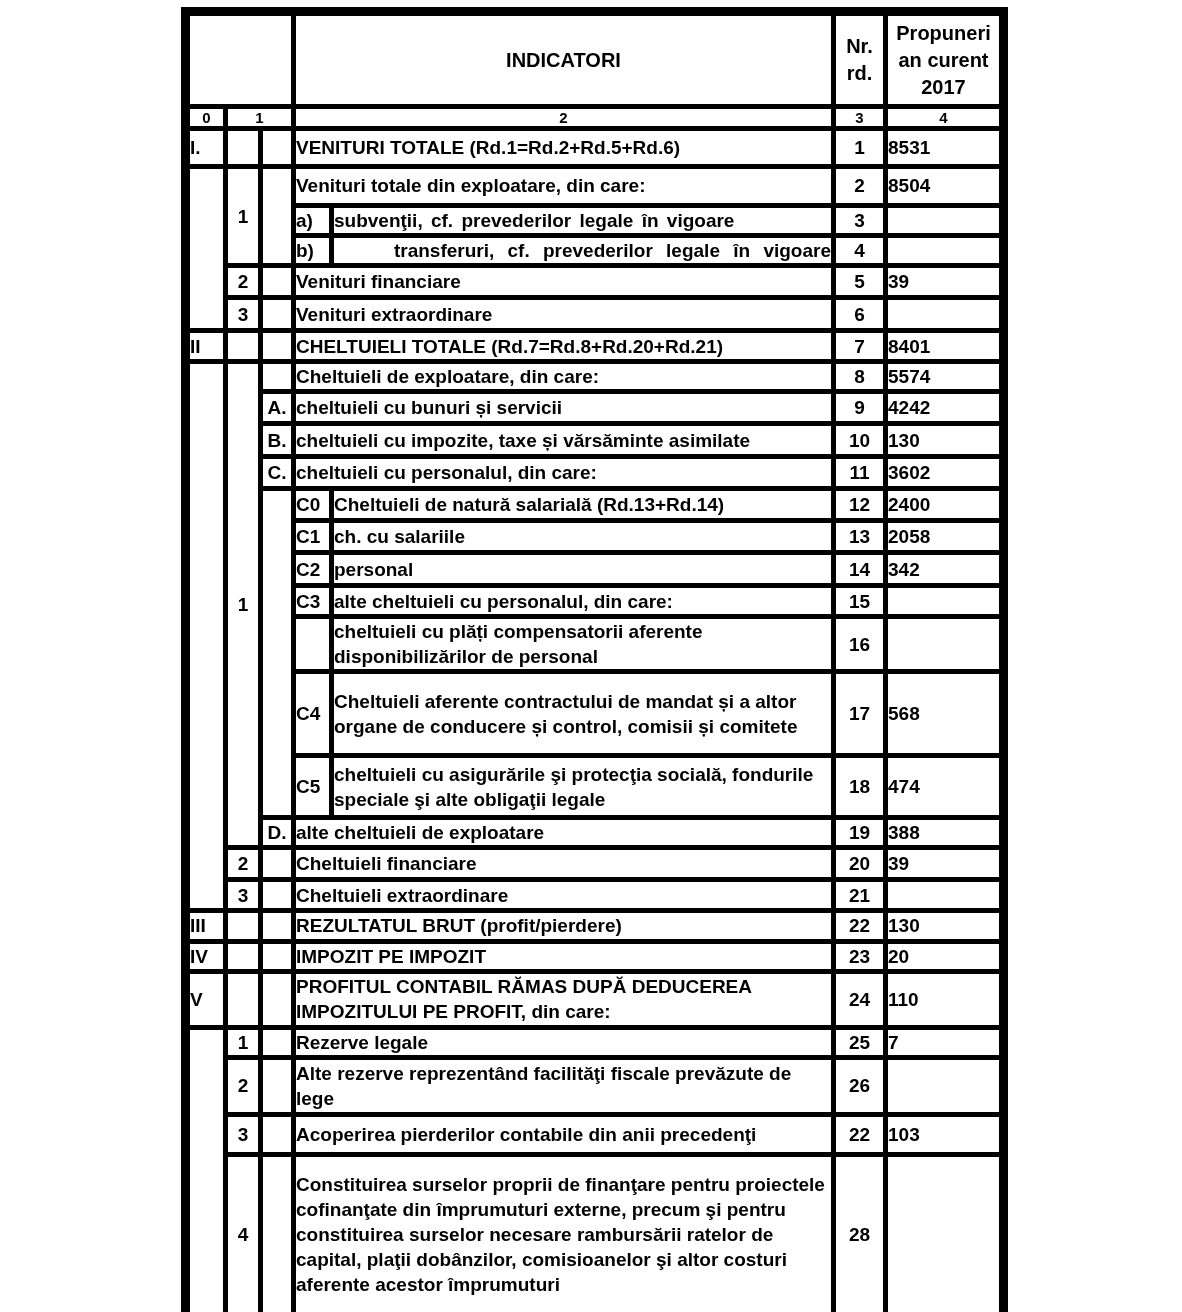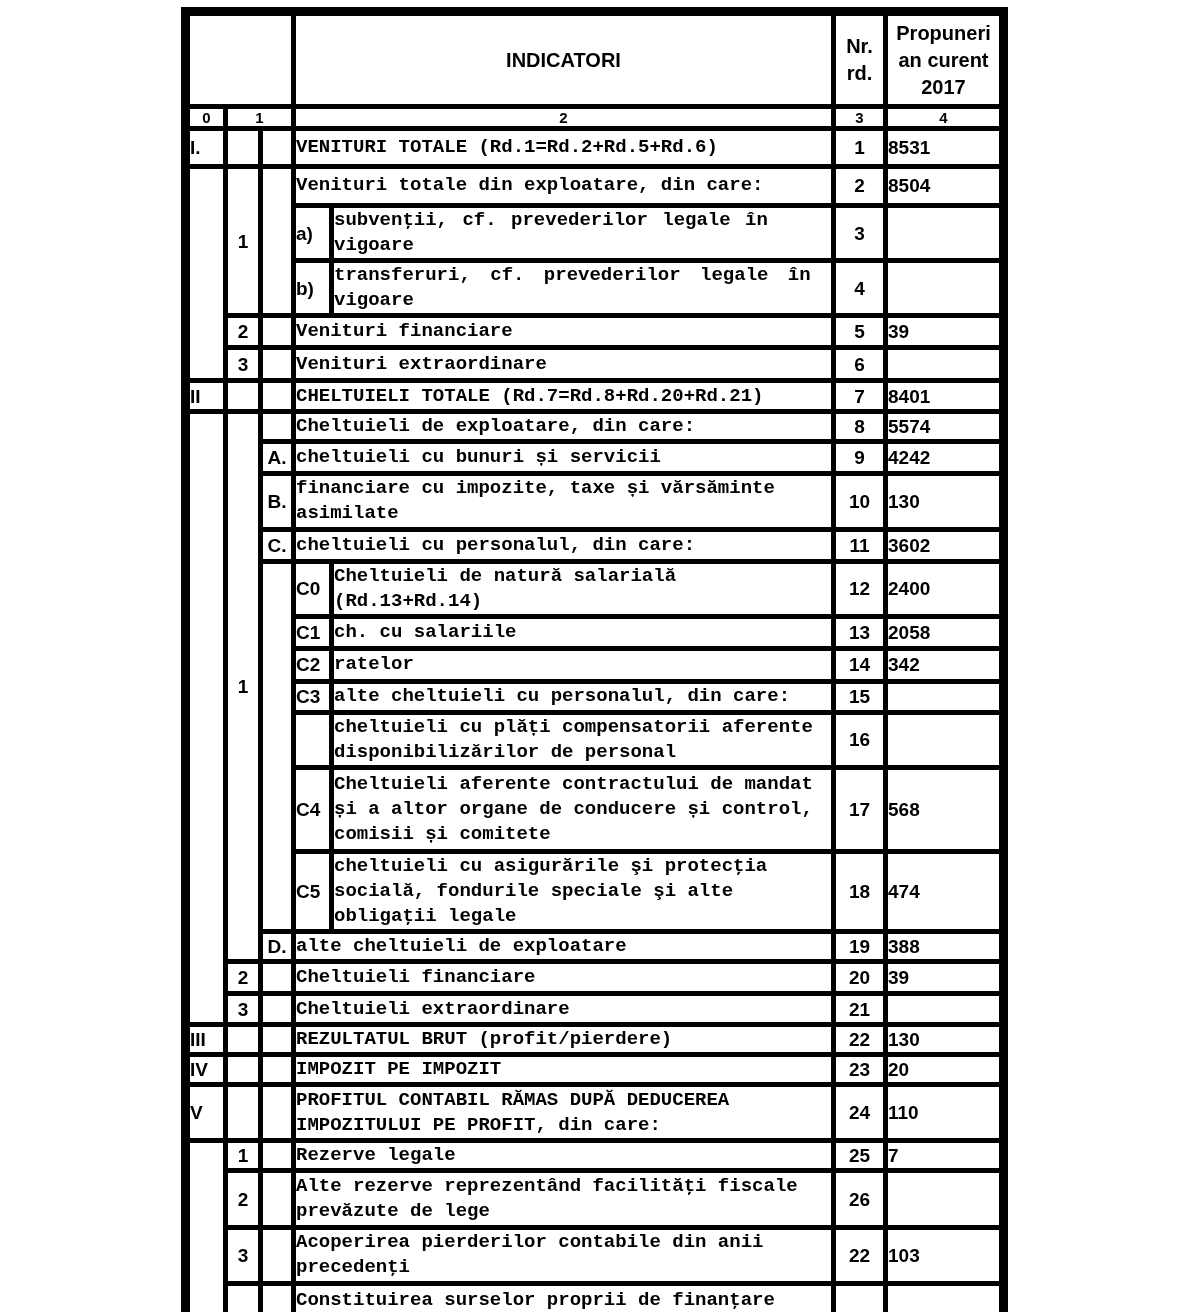--- a/index.html
+++ b/index.html
@@ -33,33 +33,33 @@
     vertical-align: middle;
     overflow: hidden;
     line-height: 1.32;
     background: #ffffff;
   }
   
   td.c0 { text-align: left; padding-left: 3px; }
   td.c1 { text-align: center; }
   td.c2 { text-align: center; }
   td.c3 { text-align: left; padding-left: 4px; }
-  td.txt { text-align: left; padding: 1px 6px 1px 4px; font-family: Liberation Mono, monospace; }
+  td.txt { text-align: left; padding: 1px 6px 1px 4px; }
   td.nr  { text-align: center; font-weight: normal; font-size: 20px; }
   td.val { text-align: left; padding-right: 5px; }
   
   tr.hdr td { text-align: center; font-size: 20px; line-height: 1.35; }
   tr.sub td { text-align: center; font-size: 15px; line-height: 1; }
   
   td.vt { vertical-align: top; padding-top: 3px; }
   td.vb { vertical-align: bottom; padding-bottom: 3px; }
   td.mtop { vertical-align: top; padding-top: 5px; }
   td.reg { font-weight: normal; margin-top: 40px; }
   td.ws1 { word-spacing: 3px; }
-  td.ws2 { word-spacing: 8px; }
+  td.ws2 { word-spacing: 8px; text-align: right; }
 </style>
 </head>
 <body>
 
 <div class="page">
 <table class="fin">
   <colgroup>
     <col style="width:40px">
         <col style="width:35px">
         <col style="width:33px">
@@ -145,21 +145,21 @@
       <td class="val">5574</td>
     </tr>
     <tr style="height:32px">
       <td class="c2">A.</td>
       <td colspan="2" class="txt">cheltuieli cu bunuri și servicii</td>
       <td class="nr">9</td>
       <td class="val">4242</td>
     </tr>
     <tr style="height:33px">
       <td class="c2">B.</td>
-      <td colspan="2" class="txt">financiare cu impozite, taxe și vărsăminte asimilate</td>
+      <td colspan="2" class="txt">cheltuieli cu impozite, taxe și vărsăminte asimilate</td>
       <td class="nr">10</td>
       <td class="val">130</td>
     </tr>
     <tr style="height:32px">
       <td class="c2">C.</td>
       <td colspan="2" class="txt">cheltuieli cu personalul, din care:</td>
       <td class="nr">11</td>
       <td class="val">3602</td>
     </tr>
     <tr style="height:32px">
@@ -170,21 +170,21 @@
       <td class="val">2400</td>
     </tr>
     <tr style="height:32px">
       <td class="c3">C1</td>
       <td class="txt">ch. cu salariile</td>
       <td class="nr">13</td>
       <td class="val">2058</td>
     </tr>
     <tr style="height:33px">
       <td class="c3">C2</td>
-      <td class="txt">ratelor</td>
+      <td class="txt">personal</td>
       <td class="nr">14</td>
       <td class="val">342</td>
     </tr>
     <tr style="height:31px">
       <td class="c3">C3</td>
       <td class="txt">alte cheltuieli cu personalul, din care:</td>
       <td class="nr">15</td>
       <td class="val"></td>
     </tr>
     <tr style="height:55px">

